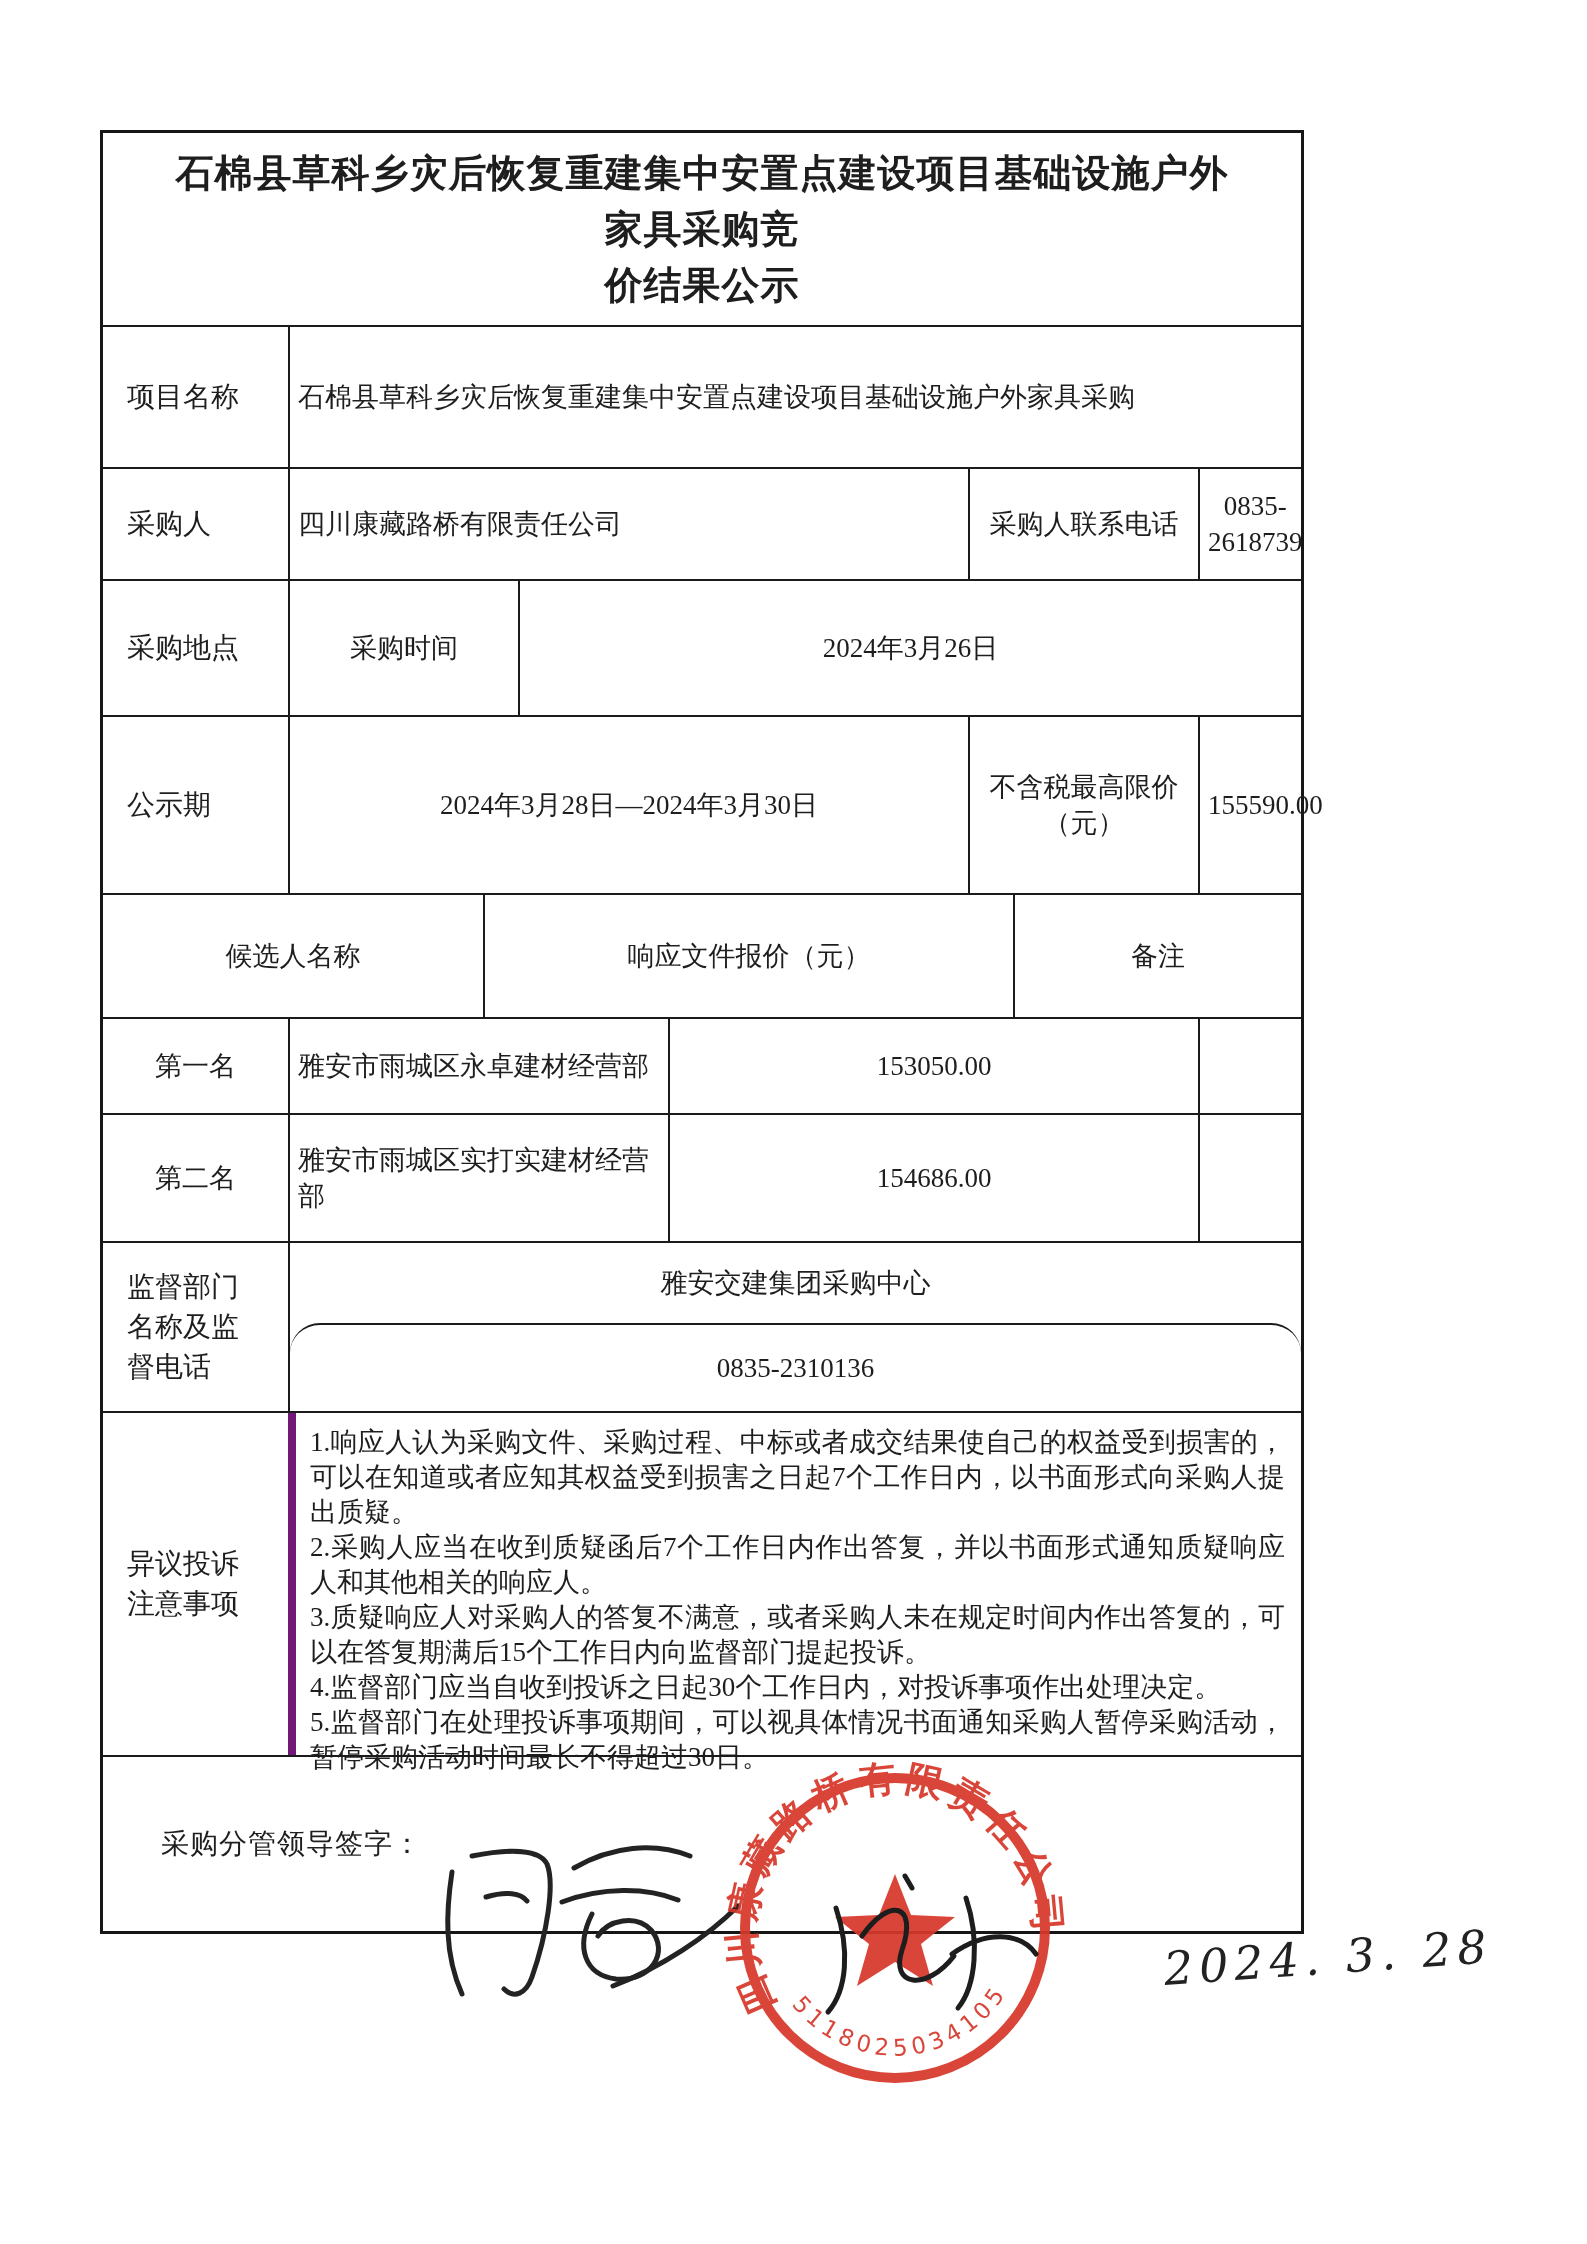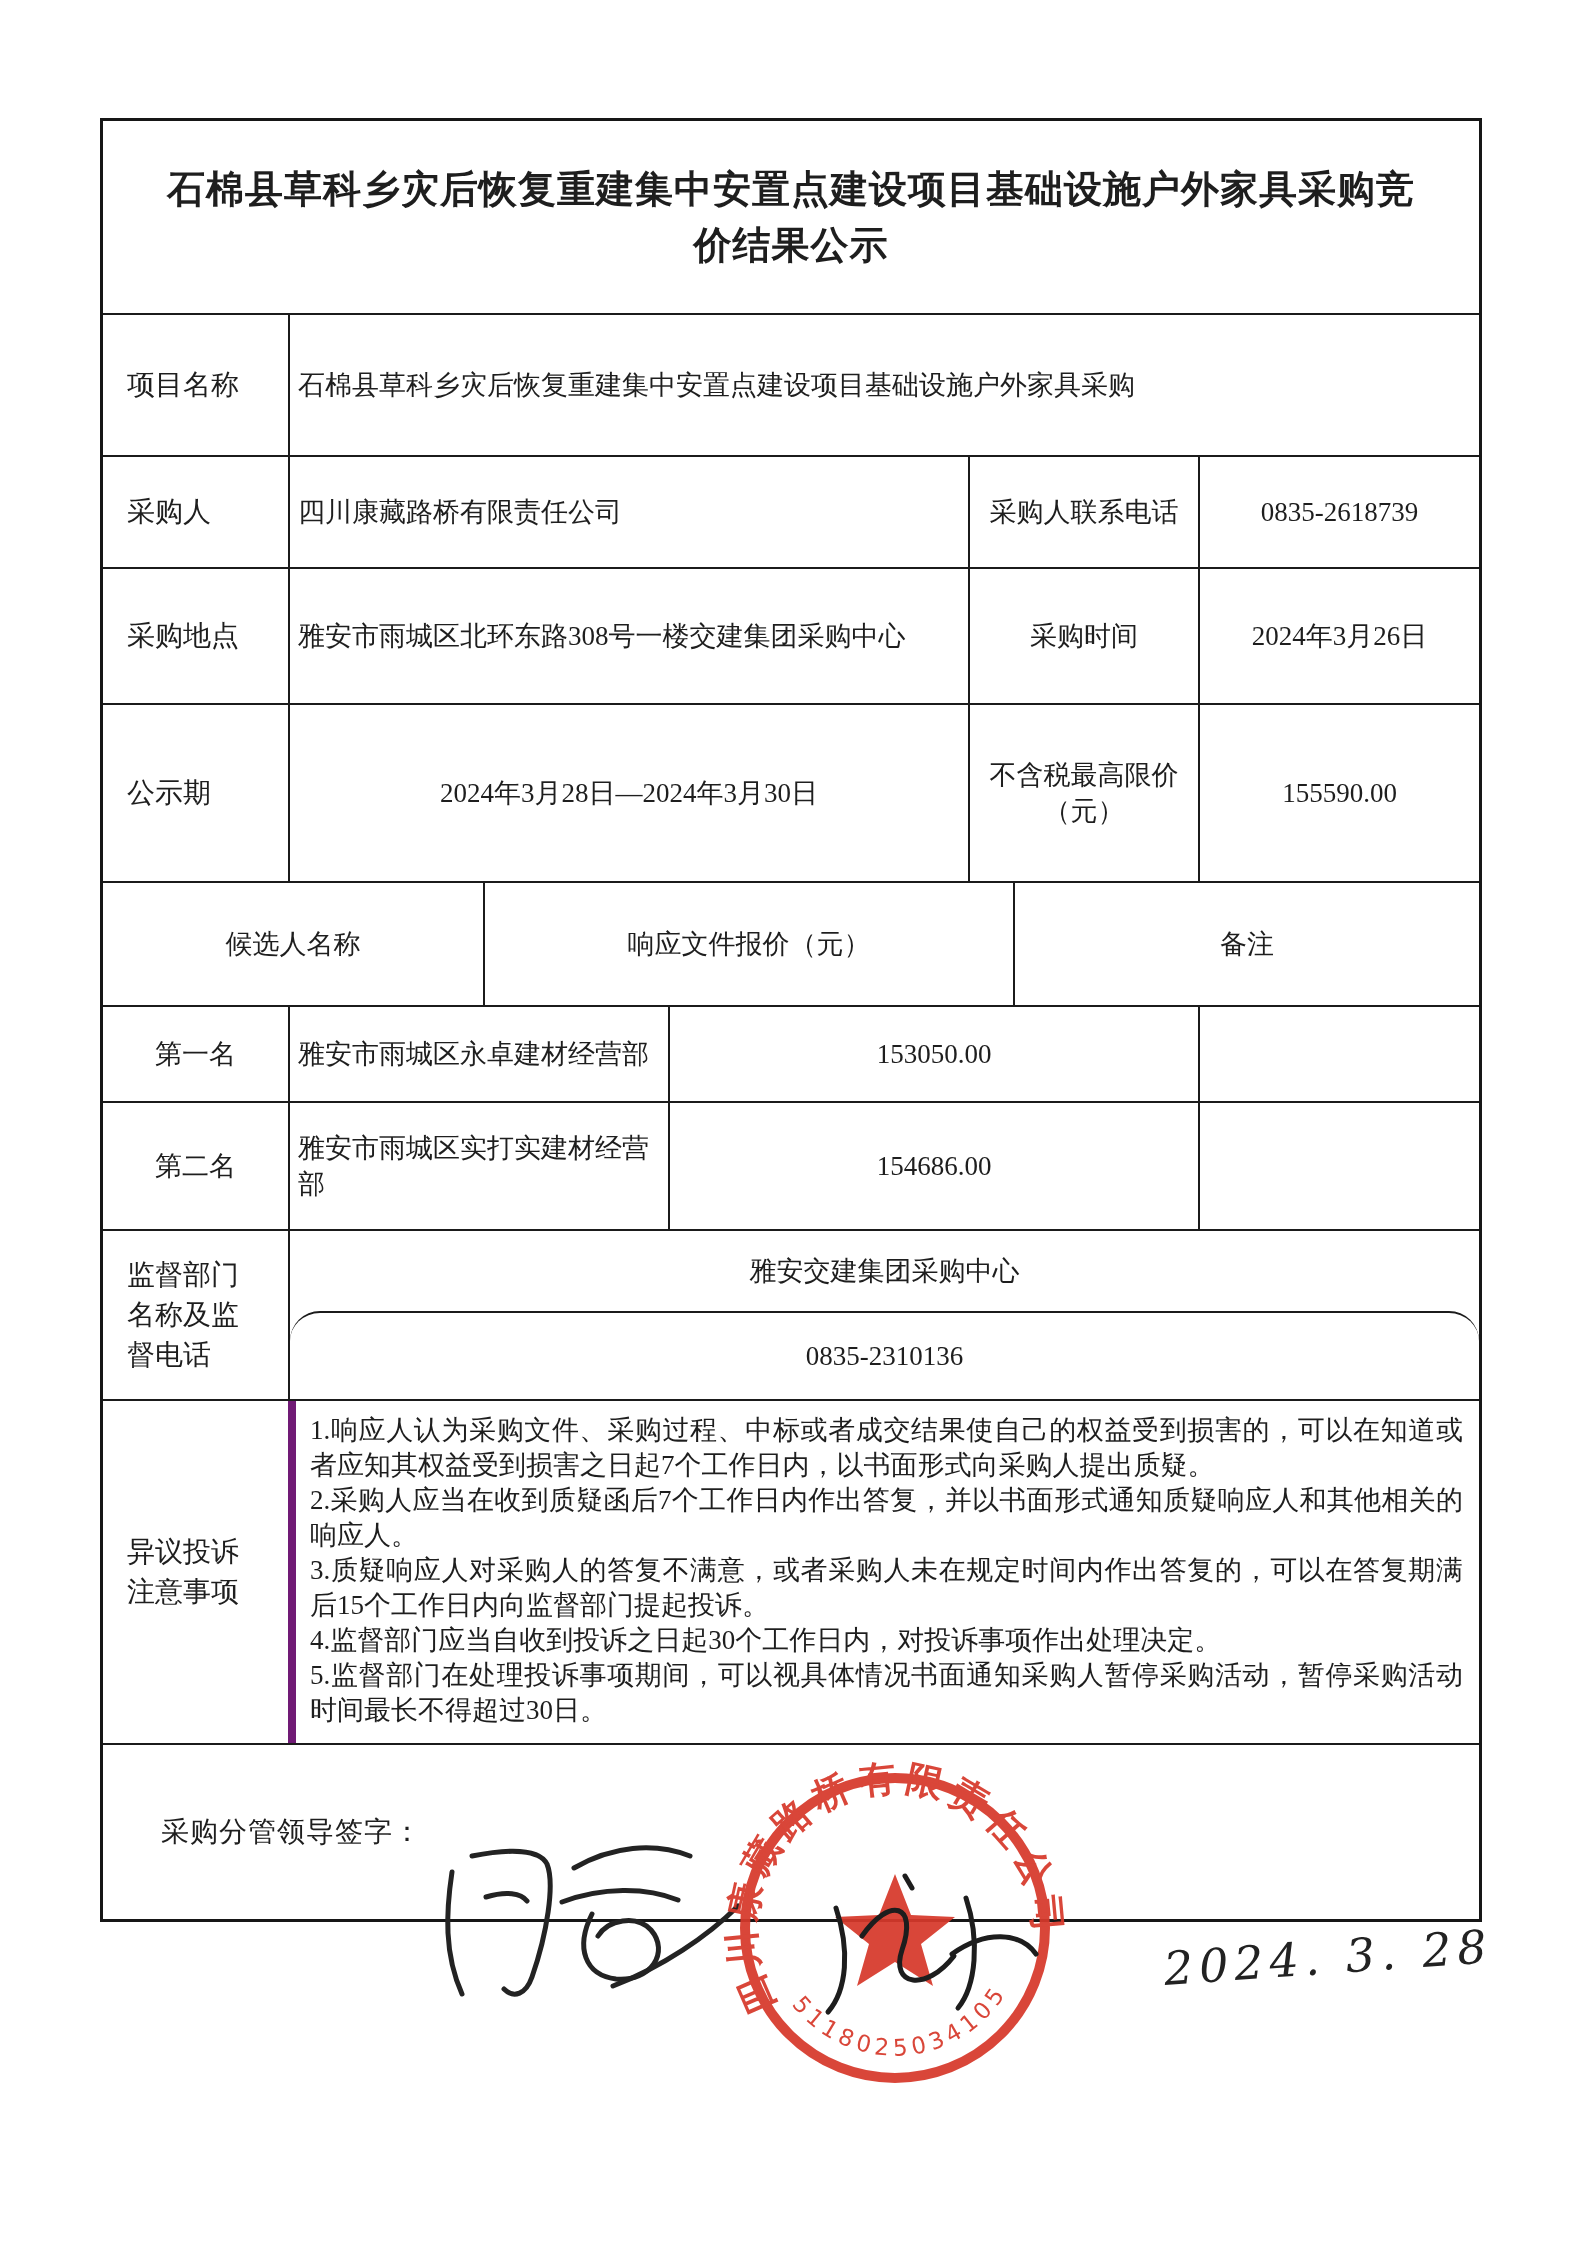--- a/index.html
+++ b/index.html
@@ -5,21 +5,21 @@
   html,body{margin:0;padding:0;background:#ffffff;}
   .page{
     position:relative;
     width:1587px;height:2244px;
     background:#fff;
     font-family:"Liberation Serif","DejaVu Serif",serif;
     color:#1e1e1e;
     overflow:hidden;
   }
   .tbl{
-    position:absolute;left:100px;top:118px;width:1382px;
+    position:absolute;left:100px;top:130px;width:1204px;
     border:3px solid #161616;
     box-sizing:border-box;
     background:#fff;
   }
   .row{display:flex;border-top:2px solid #1b1b1b;box-sizing:border-box;}
   .row:first-child{border-top:none;}
   .cell{
     box-sizing:border-box;
     border-left:2px solid #1b1b1b;
     display:flex;align-items:center;justify-content:center;
@@ -100,21 +100,20 @@
 
     <div class="row r-buyer">
       <div class="cell label">采购人</div>
       <div class="cell c-val left">四川康藏路桥有限责任公司</div>
       <div class="cell c-lab2">采购人联系电话</div>
       <div class="cell grow">0835-2618739</div>
     </div>
 
     <div class="row r-location">
       <div class="cell label">采购地点</div>
-      <div class="cell c-val left">雅安市雨城区北环东路308号一楼交建集团采购中心</div>
       <div class="cell c-lab2">采购时间</div>
       <div class="cell grow">2024年3月26日</div>
     </div>
 
     <div class="row r-publicity">
       <div class="cell label">公示期</div>
       <div class="cell c-val">2024年3月28日—2024年3月30日</div>
       <div class="cell c-lab2">不含税最高限价（元）</div>
       <div class="cell grow">155590.00</div>
     </div>

